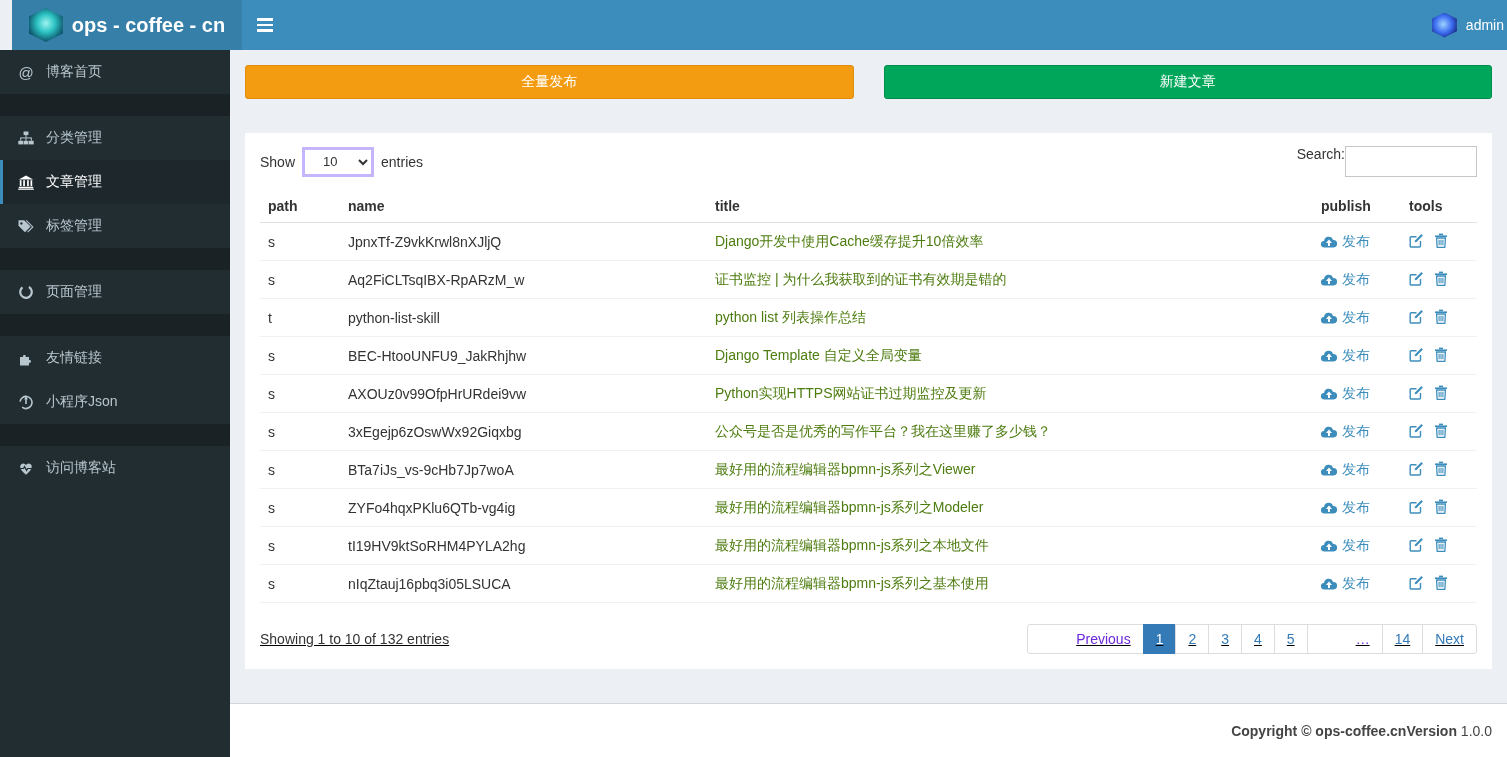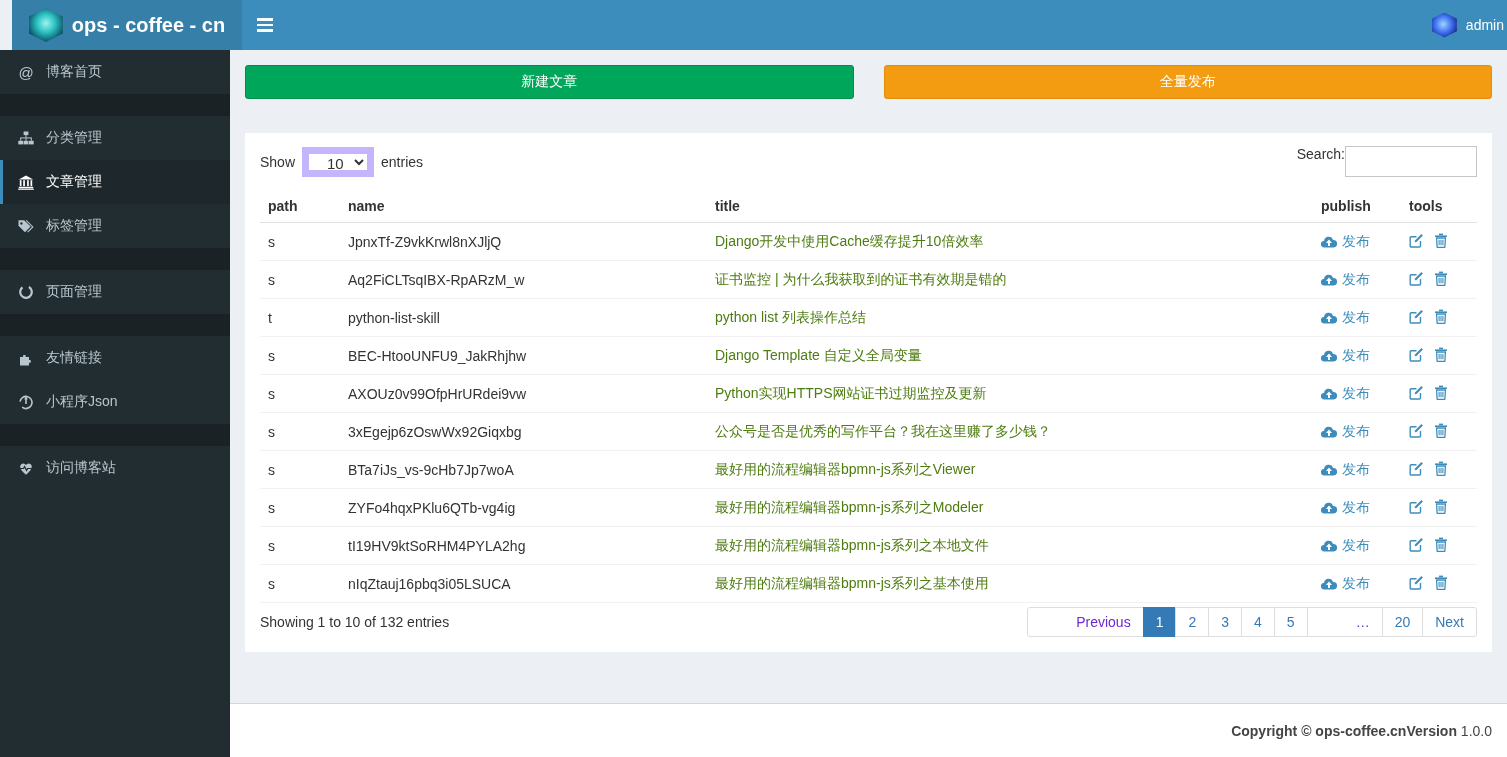--- a/index.html
+++ b/index.html
@@ -31,36 +31,36 @@
   .main { margin-left:230px; padding-top:50px; height:757px; display:flex; flex-direction:column; }
   .content { flex:1; padding:15px; }
   .btn-row { display:flex; gap:30px; }
   .btn { flex:1; height:34px; border-radius:3px; color:#fff; font-size:14px; border:1px solid transparent; cursor:pointer; font-family:inherit; }
   .btn-green { background:#00a65a; border-color:#008d4c; }
   .btn-orange { background:#f39c12; border-color:#e08e0b; }
 
   .panel { background:#fff; margin-top:34px; padding:13px 15px 15px 15px; }
   .table-controls { display:flex; justify-content:space-between; align-items:center; }
   .length-ctl { display:flex; align-items:center; gap:7px; color:#333; }
-  .length-ctl select { width:72px; height:30px; border:7px solid #c4b5fd; background:#fff; font-size:15px; color:#333; padding:0 4px 0 14px; font-family:inherit; }
+  .length-ctl select { width:72px; height:30px; border:3px solid #c4b5fd; background:#fff; font-size:13px; color:#333; padding:0 4px 0 14px; font-family:inherit; }
   .search-ctl { display:flex; align-items:flex-start; color:#333; }
   .search-ctl input { width:132px; height:31px; border:1px solid #c6c6c6; padding:4px 8px; font-size:14px; font-family:inherit; }
 
   table.data { width:100%; border-collapse:collapse; margin-top:13px; font-size:14px; color:#333; }
   table.data th { text-align:left; font-weight:bold; padding:8px 10px 8px 8px; border-bottom:1px solid #e2e2e2; }
   table.data td { padding:10px 10px 9px 8px; border-bottom:1px solid #f1f1f1; }
   th.c-path, td.c-path { width:80px; }
   th.c-name, td.c-name { width:367px; }
   th.c-publish, td.c-publish { width:88px; }
   th.c-tools, td.c-tools { width:76px; }
   a.title-link { color:#4d7c0f; text-decoration:none; }
   a.publish-link { color:#3c8dbc; text-decoration:none; display:inline-flex; align-items:center; gap:5px; }
   .tool-link { color:#3c8dbc; text-decoration:none; display:inline-flex; margin-right:6px; }
 
-  .table-footer { display:flex; justify-content:space-between; align-items:center; margin-top:4px; }
+  .table-footer { display:flex; justify-content:space-between; align-items:center; margin-top:21px;text-decoration:underline; }
   .dt-info { color:#333; }
   .pagination { display:flex; list-style:none; }
   .pagination a { display:block; padding:6px 12px; border:1px solid #ddd; margin-left:-1px; color:#337ab7; background:#fff; text-decoration:none; font-size:14px; min-width:32px; text-align:center; }
   .pagination li:first-child a { border-radius:3px 0 0 3px; margin-left:0; }
   .pagination li:last-child a { border-radius:0 3px 3px 0; }
   .pagination a.active { background:#337ab7; border-color:#337ab7; color:#fff; }
   .pagination a.muted { color:#6d28d9; cursor:default;padding-left:48px; }
 
   
   .footer { height:54px; background:#fff; border-top:1px solid #d2d6de; display:flex; align-items:center; justify-content:flex-end; padding:0 15px; color:#444; }
@@ -168,22 +168,22 @@
         </svg>
     </span>
     <span>访问博客站</span>
   </div>
 </div>
 
 <div class="main">
   <div class="content">
 
     <div class="btn-row">
+      <button class="btn btn-orange">全量发布</button>
       <button class="btn btn-green">新建文章</button>
-      <button class="btn btn-orange">全量发布</button>
     </div>
 
     <div class="panel">
 
       <div class="table-controls">
         <div class="length-ctl">
           <span>Show</span>
           <select>
             <option>10</option>
           </select>
@@ -566,21 +566,21 @@
             <li>
               <a href="#">4</a>
             </li>
             <li>
               <a href="#">5</a>
             </li>
             <li>
               <a href="#" class="muted">…</a>
             </li>
             <li>
-              <a href="#">20</a>
+              <a href="#">14</a>
             </li>
             <li id="page-next">
               <a href="#">Next</a>
             </li>
         </ul>
       </div>
 
     </div>
   </div>
 

